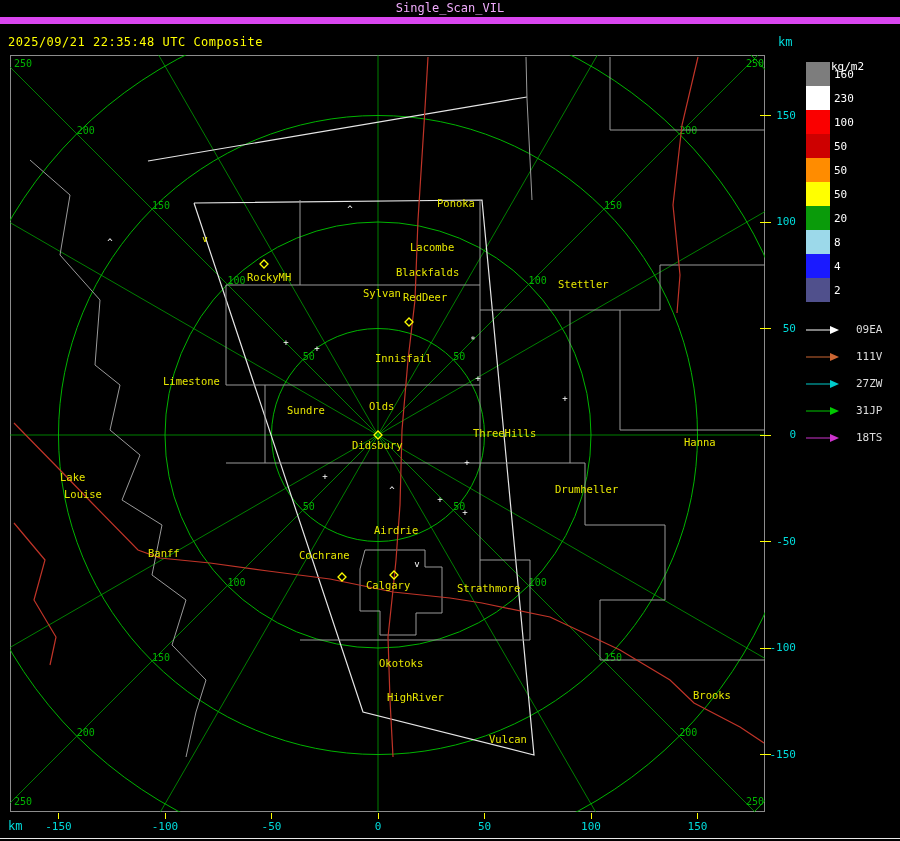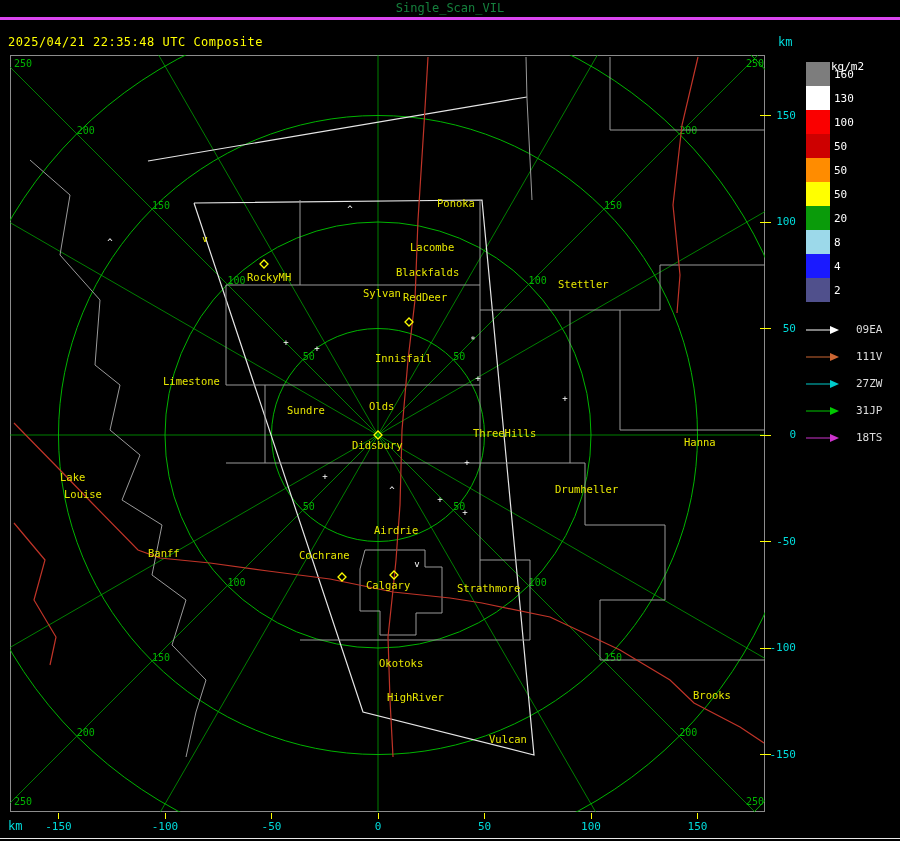--- a/index.html
+++ b/index.html
@@ -1,19 +1,19 @@
 <!DOCTYPE html>
 <html><head>
 <meta charset="utf-8">
 <style>
   html,body{margin:0;padding:0;background:#000;}
   body{width:900px;height:841px;position:relative;overflow:hidden;
        font-family:"DejaVu Sans Mono","Liberation Mono",monospace;}
   .titlebar{position:absolute;left:0;top:0;width:900px;height:17px;
-    border-bottom:3px solid #d946ef;color:#15803d;font-size:12px;
+    border-bottom:7px solid #d946ef;color:#f0abfc;font-size:12px;
     text-align:center;line-height:17px;}
   .datetime{position:absolute;left:8px;top:35px;color:#ffff00;font-size:12px;letter-spacing:.5px;}
   .unit-right{position:absolute;left:778px;top:35px;color:#00dcdc;font-size:12px;}
   .unit-bottom{position:absolute;left:8px;top:819px;color:#00dcdc;font-size:12px;}
   #plot{position:absolute;left:10px;top:55px;background:#000;}
   #axes{position:absolute;left:0;top:0;width:900px;height:841px;pointer-events:none;}
   .tick{position:absolute;background:#ffff00;}
   .tick-label{position:absolute;color:#00dcdc;font-size:11px;}
   #legend-unit{position:absolute;left:831px;top:60px;color:#ffffff;font-size:11px;}
   #legend-entries{position:absolute;left:806px;top:62px;}
@@ -25,21 +25,21 @@
   .rlabel{color:#dcdcdc;font-size:11px;margin-left:16px;}
   .bottomline{position:absolute;left:0;top:838px;width:900px;height:1px;background:#e8e8e8;}
 </style>
 </head>
 <body>
 
 <div class="titlebar">
   <span>Single_Scan_VIL</span>
 </div>
 
-<div class="datetime">2025/04/21 22:35:48 UTC Composite</div>
+<div class="datetime">2025/09/21 22:35:48 UTC Composite</div>
 <div class="unit-right">km</div>
 
 <svg id="plot" width="755" height="757" viewBox="0 0 755 757" xmlns="http://www.w3.org/2000/svg">
     <rect x="0.5" y="0.5" width="754" height="756" fill="none" stroke="#8c8c8c"></rect>
     <line x1="368" y1="380" x2="368" y2="-240" stroke="#00b400" stroke-width="0.8" opacity="0.9"></line>
     <line x1="368" y1="380" x2="678" y2="-156.93575034635205" stroke="#00b400" stroke-width="0.8" opacity="0.9"></line>
     <line x1="368" y1="380" x2="806.4062043356594" y2="-58.40620433565948" stroke="#00b400" stroke-width="0.8" opacity="0.9"></line>
     <line x1="368" y1="380" x2="904.9357503463519" y2="69.99999999999994" stroke="#00b400" stroke-width="0.8" opacity="0.9"></line>
     <line x1="368" y1="380" x2="988" y2="379.99999999999994" stroke="#00b400" stroke-width="0.8" opacity="0.9"></line>
     <line x1="368" y1="380" x2="904.935750346352" y2="689.9999999999999" stroke="#00b400" stroke-width="0.8" opacity="0.9"></line>
@@ -185,21 +185,21 @@
 <div class="unit-bottom">km</div>
 
 <div id="legend-unit">kg/m2</div>
 <div id="legend-entries">
     <div class="lrow">
       <div class="swatch" style="background: rgb(125, 125, 125);"></div>
       <span class="lval">160</span>
     </div>
     <div class="lrow">
       <div class="swatch" style="background: rgb(255, 255, 255);"></div>
-      <span class="lval">130</span>
+      <span class="lval">230</span>
     </div>
     <div class="lrow">
       <div class="swatch" style="background: rgb(250, 0, 0);"></div>
       <span class="lval">100</span>
     </div>
     <div class="lrow">
       <div class="swatch" style="background: rgb(205, 0, 0);"></div>
       <span class="lval">50</span>
     </div>
     <div class="lrow">

